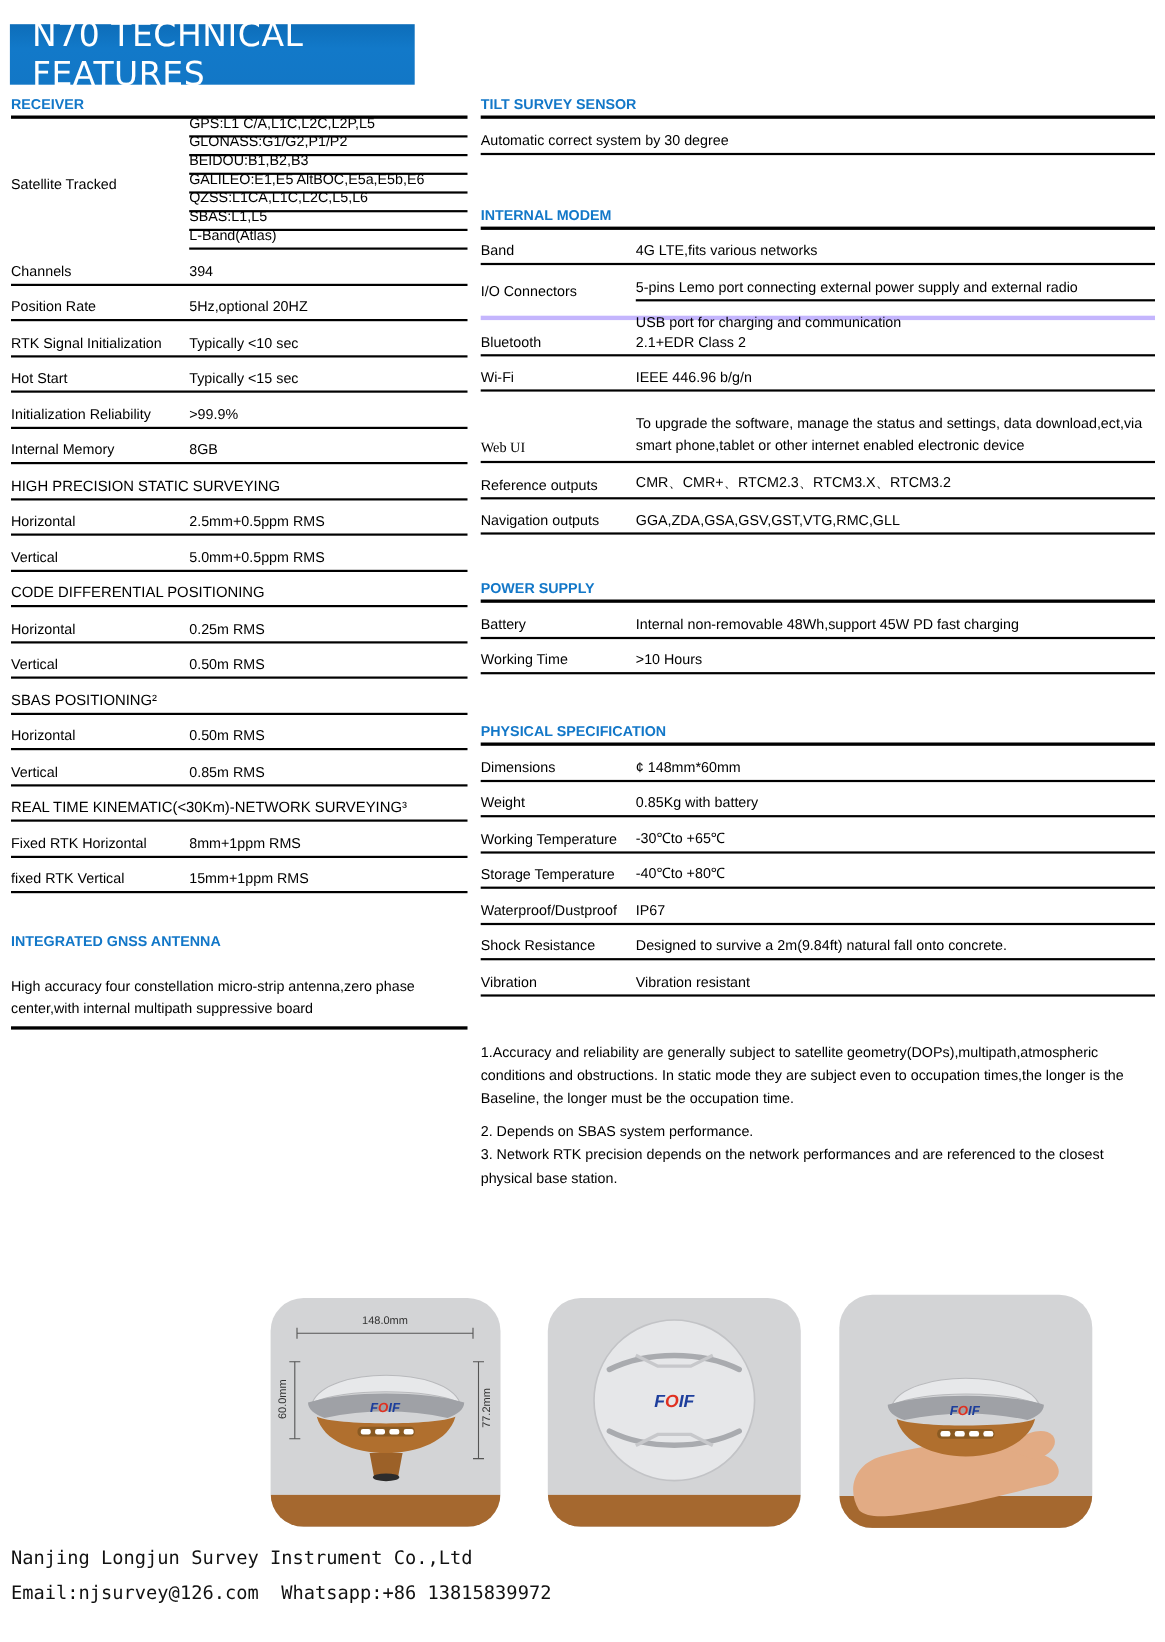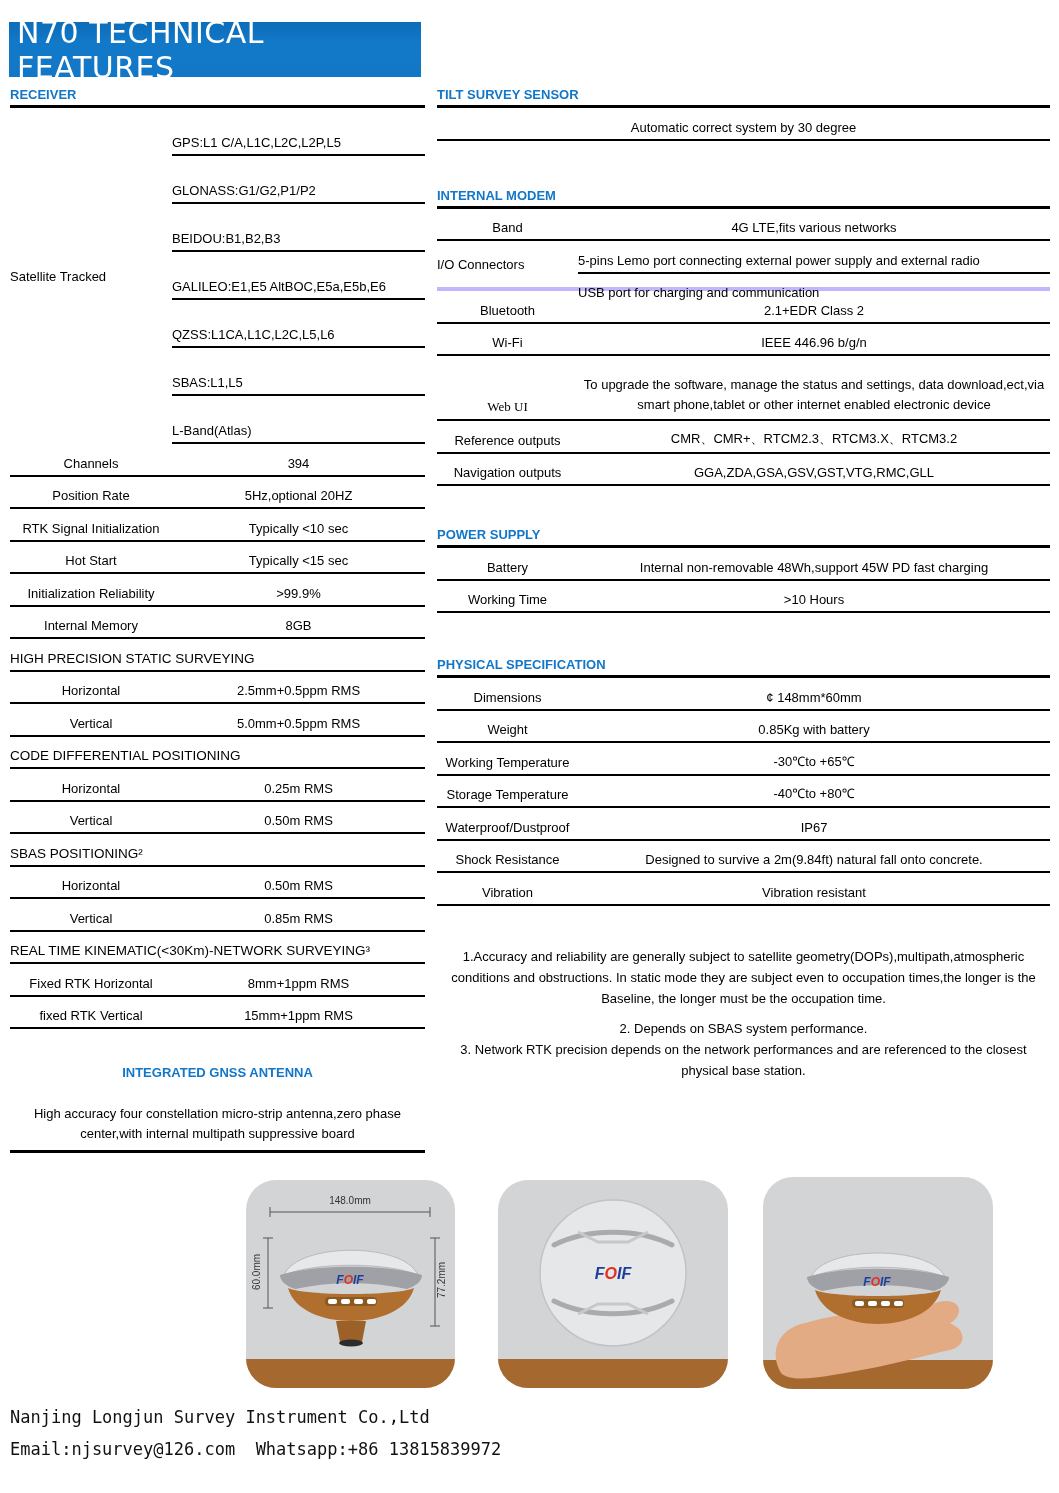--- a/index.html
+++ b/index.html
@@ -1,36 +1,36 @@
 <!DOCTYPE html>
 <html><head>
 <meta charset="utf-8">
 <style>
   html,body{margin:0;padding:0;background:#fff;}
   .page{position:relative;width:1059px;height:1493px;background:#fff;overflow:hidden;
         font-family:"Liberation Sans",sans-serif;color:#000;}
-  .title-box{position:absolute;left:9px;top:22px;width:412px;height:55px;box-sizing:border-box;
+  .title-box{position:absolute;left:9px;top:22px;width:368px;height:55px;box-sizing:border-box;
         background:linear-gradient(180deg,#0d6db9 0%,#1279c9 40%,#1277c6 100%);
-        color:#fff;display:flex;align-items:center;padding-left:8px;
+        color:#fff;display:flex;align-items:center;padding-left:20px;
         font-family:"DejaVu Sans",sans-serif;font-size:30px;letter-spacing:.5px;}
-  .col{position:absolute;top:88px;text-align:center;}
+  .col{position:absolute;top:88px;}
   .col-left{left:10px;width:415px;}
   .col-right{left:437px;width:613px;}
   .hdr{height:20px;box-sizing:border-box;border-bottom:3px solid #000;
        color:#1277c8;font-weight:bold;font-size:13px;display:flex;align-items:flex-end;padding-bottom:3px;}
   .row{height:32.5px;box-sizing:border-box;border-bottom:2px solid #000;
        display:flex;align-items:flex-end;padding-bottom:4px;font-size:13px;}
   .subhdr{font-size:13.5px;}
   .col-left .lbl{width:162px;flex:none;}
   .col-right .lbl{width:141px;flex:none;}
   .val{flex:1;}
   .group{display:flex;}
   .glabel{width:162px;flex:none;display:flex;align-items:center;font-size:13px;}
   .gvalues{flex:1;}
-  .vrow{height:48px;box-sizing:border-box;border-bottom:2px solid #000;
+  .vrow{height:17px;box-sizing:border-box;border-bottom:2px solid #000;
         display:flex;align-items:flex-end;padding-bottom:4px;font-size:13px;}
   .iogroup{display:flex;height:50px;box-sizing:border-box;border-bottom:4px solid #c4b5fd;font-size:13px;}
   .iogroup .glabel2{width:141px;flex:none;display:flex;align-items:center;}
   .iogroup .gvals{flex:1;}
   .iogroup .v1{height:32.5px;box-sizing:border-box;border-bottom:2px solid #000;
         display:flex;align-items:flex-end;padding-bottom:4px;}
   .iogroup .v2{height:30.5px;box-sizing:border-box;display:flex;align-items:flex-end;padding-bottom:4px;}
   .webgroup{display:flex;height:65px;box-sizing:border-box;border-bottom:2px solid #000;
         align-items:flex-end;padding-bottom:4px;font-size:13px;}
   .webgroup .lbl{width:141px;flex:none;font-family:Liberation Serif, serif;}

